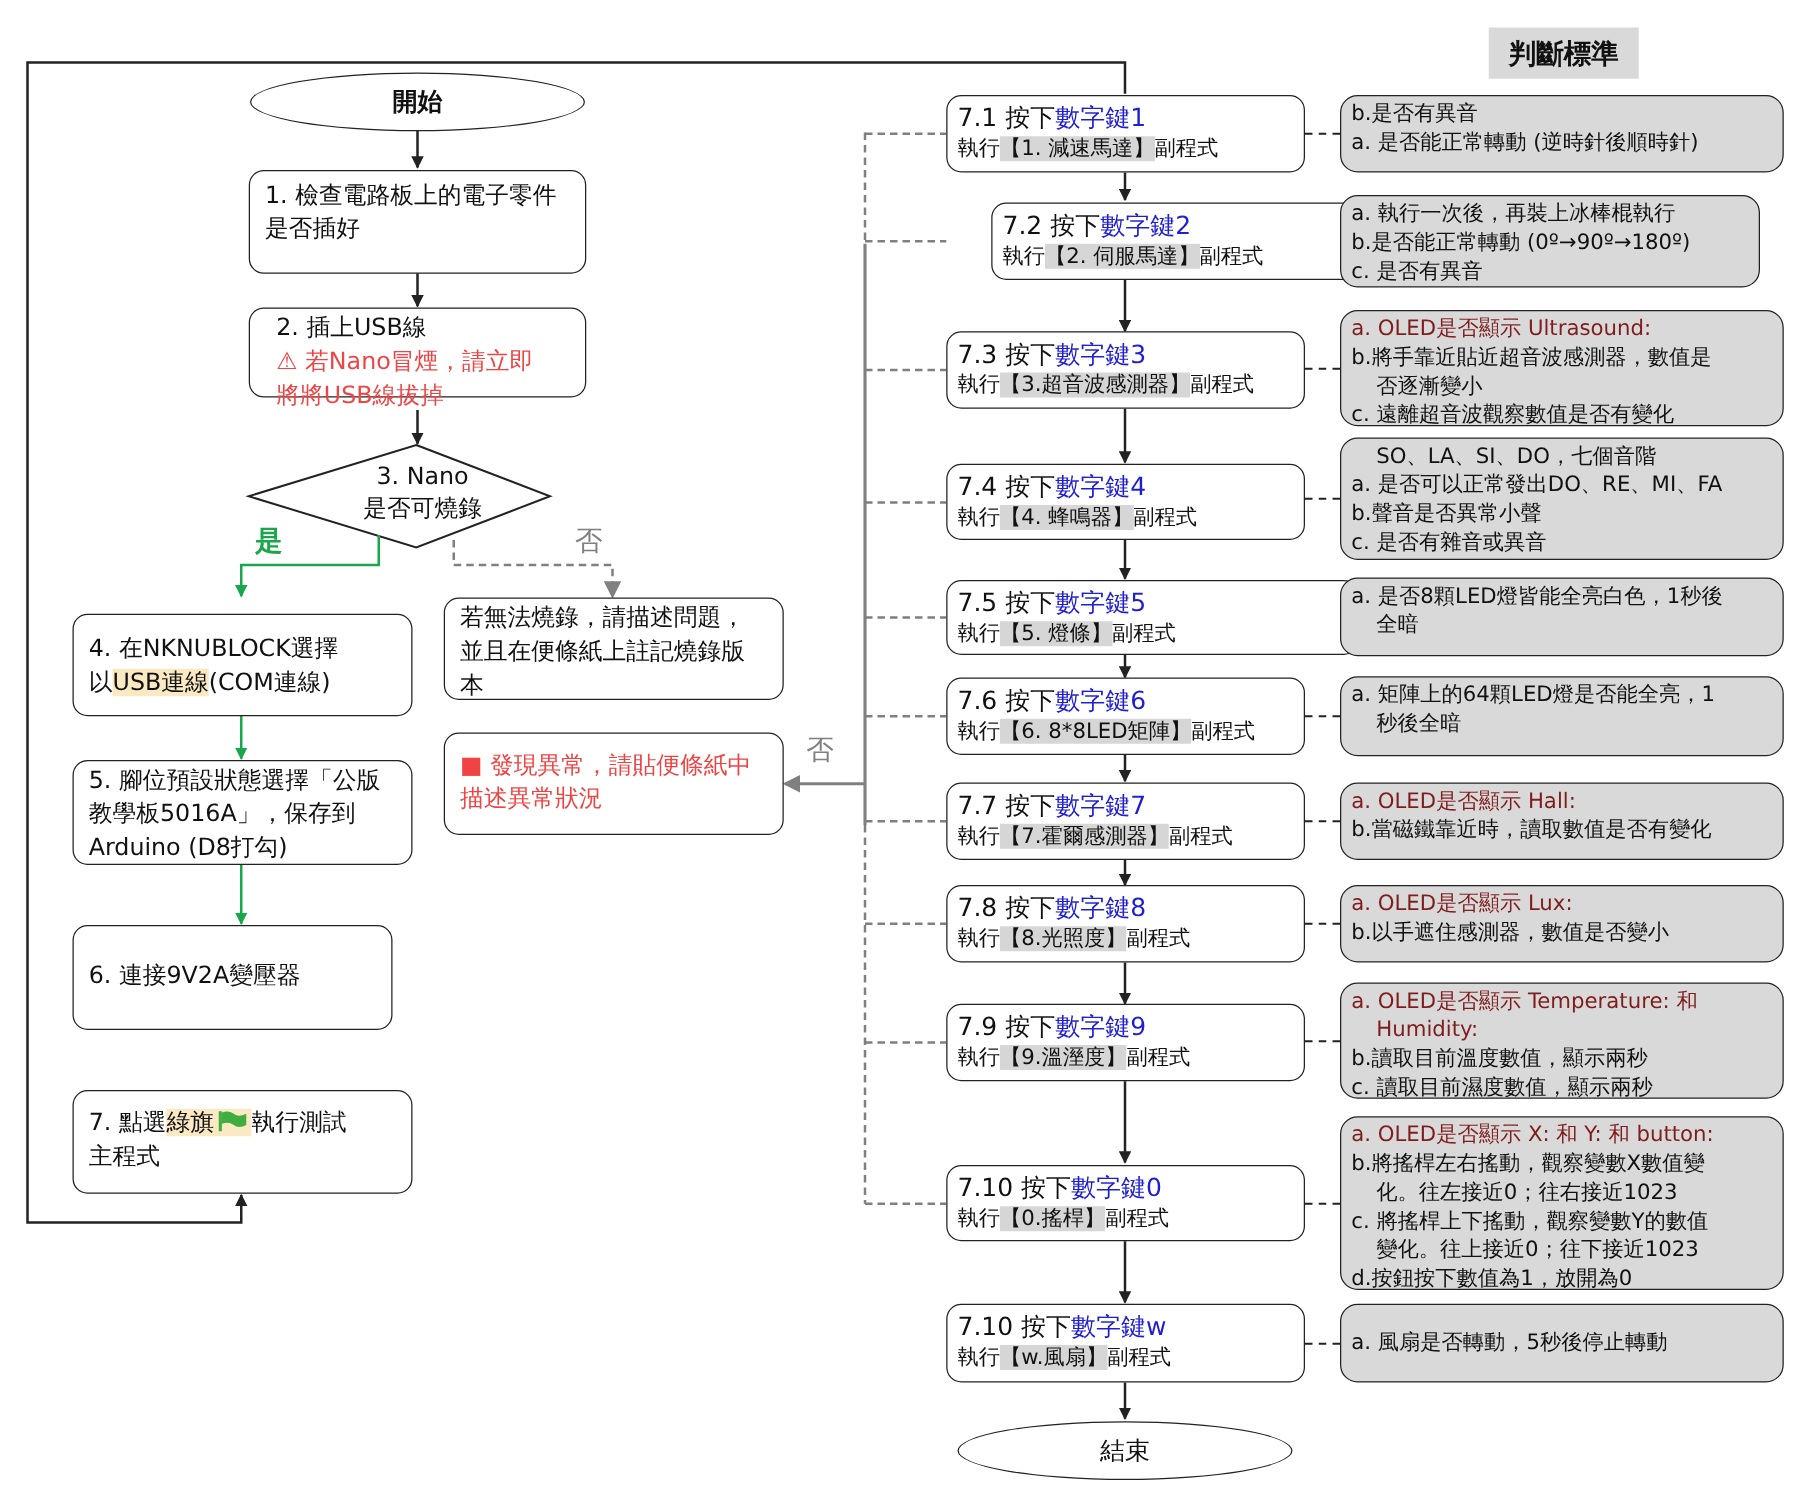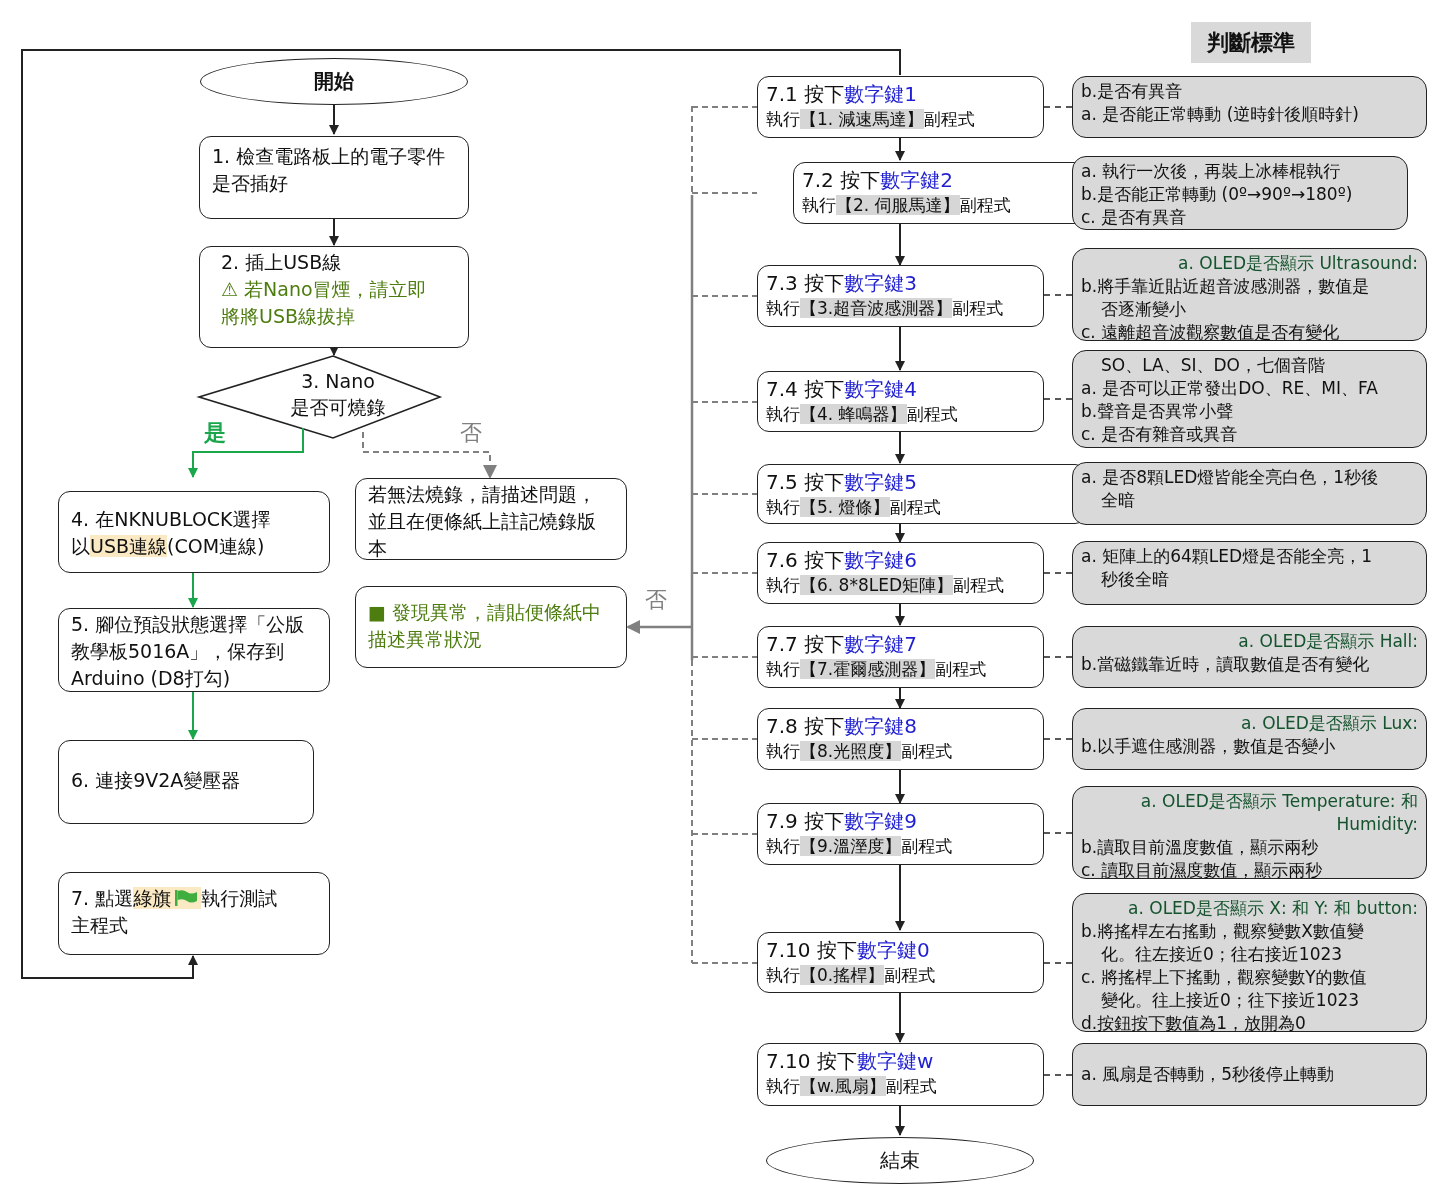--- a/index.html
+++ b/index.html
@@ -3,23 +3,23 @@
 <meta charset="utf-8">
 <style>
   html, body { margin: 0; padding: 0; background: #ffffff; }
   body { width: 1448px; height: 1200px; position: relative; overflow: hidden;
          font-family: "DejaVu Sans", "Liberation Sans", sans-serif; color: #111; }
   #wires { position: absolute; left: 0; top: 0; width: 1448px; height: 1200px; }
   .node { position: absolute; box-sizing: border-box; border: 1.6px solid #222;
           border-radius: 12px; background: #fff; padding: 6px 12px; font-size: 19px; line-height: 27px; }
   .ellipse { position: absolute; box-sizing: border-box; border: 1.6px solid #222; border-radius: 50%;
              background: #fff; display: flex; align-items: center; justify-content: center; font-size: 20px; }
-  .red { color: #4d7c0f; }
+  .red { color: #ef4444; }
   .blue { color: #1f1fd1; }
-  .purple { color: #14532d; text-align: right; }
+  .purple { color: #7f1d1d; }
   .hl-gray { background: #d6d6d6; }
   .hl-yellow { background: #fbe9c4; }
   .step { position: absolute; box-sizing: border-box; border: 1.6px solid #222; border-radius: 12px;
           background: #fff; padding: 5px 8px; font-size: 19px; line-height: 25px; }
   .step .l1 { font-size: 20px; }
   .step .l2 { font-size: 17px; }
   .crit { position: absolute; box-sizing: border-box; border: 1.6px solid #222; border-radius: 14px;
           background: #d9d9d9; padding: 3px 8px; font-size: 17px; line-height: 23px; }
   .crit .line { white-space: nowrap; }
   .crit .indent { padding-left: 20px; }
@@ -104,21 +104,21 @@
 </svg>
 
 <div class="ellipse" style="left:200px;top:58px;width:268px;height:47px;">
   <span class="bold">開始</span>
 </div>
 
 <div class="node" style="left:199px;top:136px;width:270px;height:83px;">
   <span>1. 檢查電路板上的電子零件是否插好</span>
 </div>
 
-<div class="node" style="left:199px;top:246px;width:270px;height:102px;padding-top:2px;padding-left:21px;">
+<div class="node" style="left:199px;top:246px;width:270px;height:72px;padding-top:2px;padding-left:21px;">
   <div>2. 插上USB線</div>
   <div class="red">⚠ 若Nano冒煙，請立即</div>
   <div class="red">將將USB線拔掉</div>
 </div>
 
 <div class="diamond-text">
   <div>3. Nano</div>
   <div>是否可燒錄</div>
 </div>
 <div class="label" style="left:204px;top:418px;color:#1aa64a;font-weight:bold;">是</div>
@@ -247,20 +247,20 @@
       <div class="line">c. 讀取目前濕度數值，顯示兩秒</div>
     </div>
     <div class="crit" style="left: 1072px; top: 893px; width: 355px; height: 139px;">
       <div class="line purple">a. OLED是否顯示 X: 和 Y: 和 button:</div>
       <div class="line">b.將搖桿左右搖動，觀察變數X數值變</div>
       <div class="line indent">化。往左接近0；往右接近1023</div>
       <div class="line">c. 將搖桿上下搖動，觀察變數Y的數值</div>
       <div class="line indent">變化。往上接近0；往下接近1023</div>
       <div class="line">d.按鈕按下數值為1，放開為0</div>
     </div>
-    <div class="crit" style="left: 1072px; top: 1043px; width: 355px; height: 63px; display: flex; align-items: center; border-radius: 11px;">
+    <div class="crit" style="left: 1072px; top: 1043px; width: 355px; height: 63px; display: flex; align-items: center;">
       <div class="line">a. 風扇是否轉動，5秒後停止轉動</div>
     </div>
   </div>
 
 <div class="ellipse" style="left:766px;top:1137px;width:268px;height:47px;">
   <span>結束</span>
 </div>
 
 </body></html>

